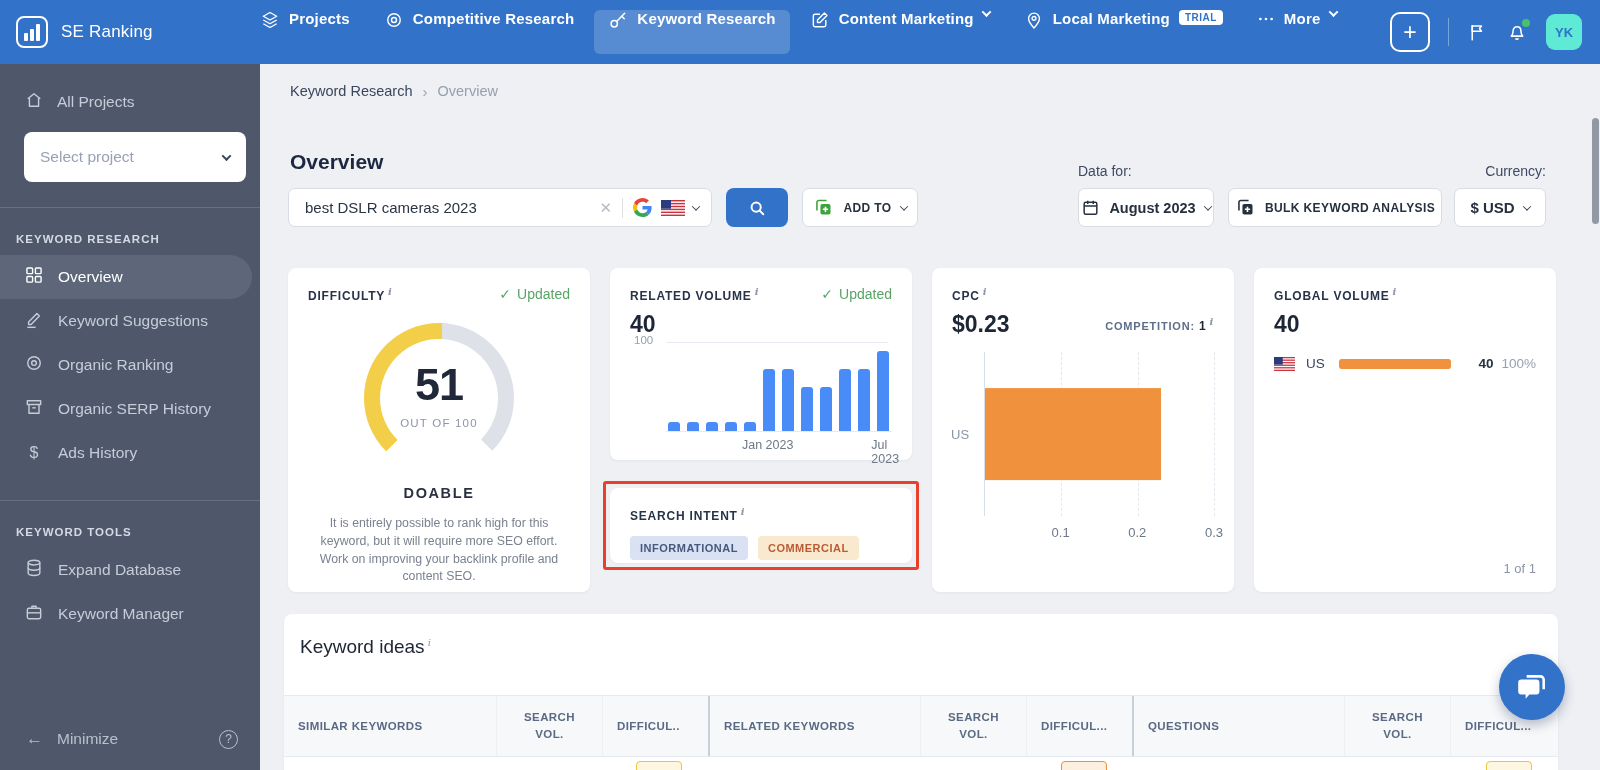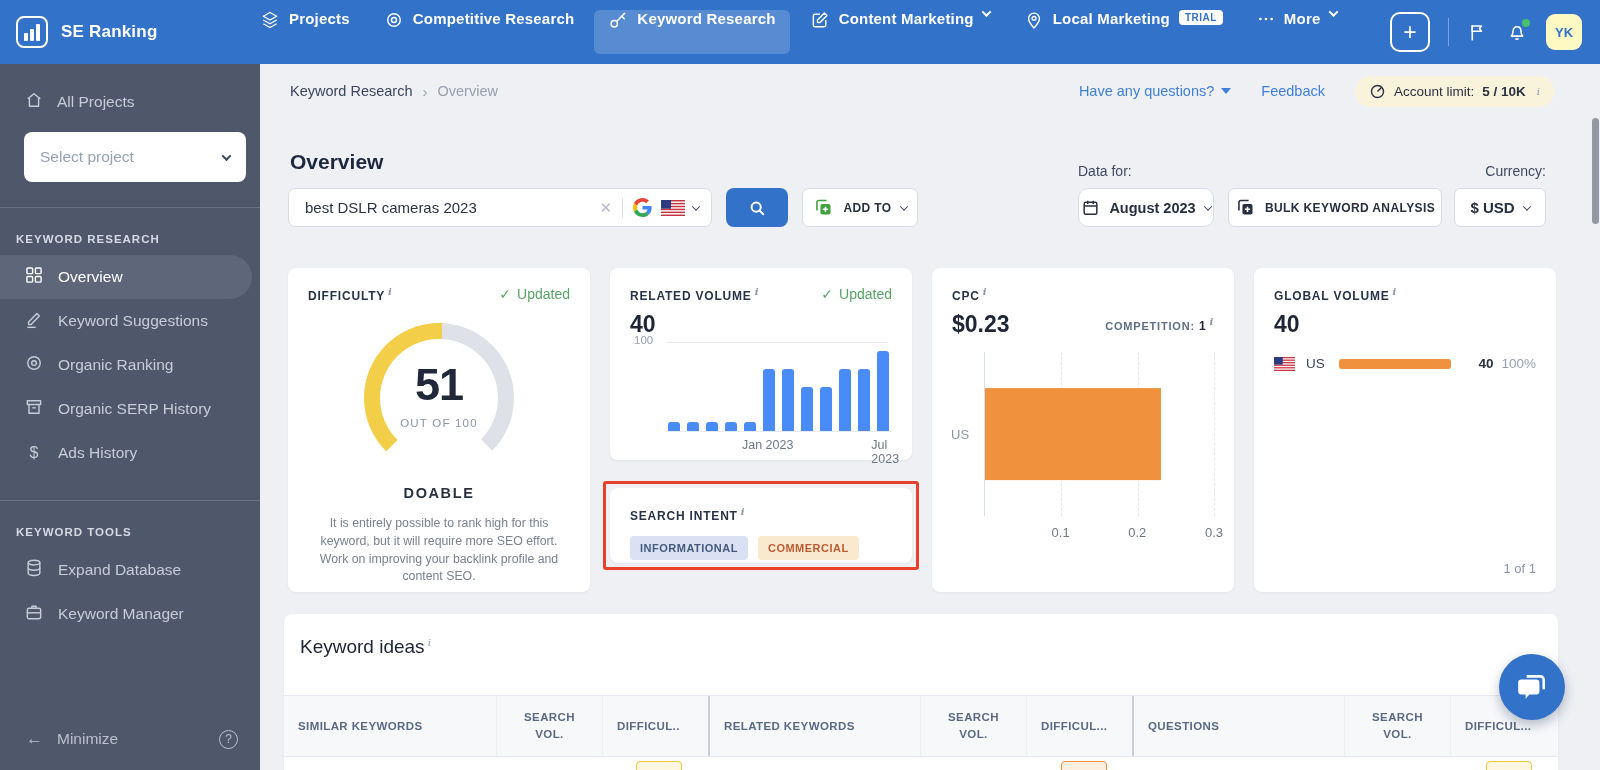--- a/index.html
+++ b/index.html
@@ -4,32 +4,32 @@
 <style>
   html,body{margin:0;padding:0;background:#DDE0E6;}
   *{box-sizing:border-box;font-family:"Liberation Sans",sans-serif;}
   #app{position:relative;width:1600px;height:770px;overflow:hidden;background:#EEF0F4;}
 
   
   .topnav{position:absolute;left:0;top:0;width:1600px;height:64px;background:#3272C8;display:flex;align-items:center;color:#fff;}
   .brand{display:flex;align-items:center;gap:13px;padding-left:16px;width:246px;}
   .logo{width:32px;height:32px;border:2px solid #fff;border-radius:8px;display:flex;align-items:flex-end;justify-content:center;gap:2px;padding-bottom:5px;}
   .logo i{display:block;width:4px;background:#fff;border-radius:1px;}
-  .brand-name{font-size:17px;font-weight:bold;letter-spacing:.2px;}
+  .brand-name{font-size:17px;font-weight:normal;letter-spacing:.2px;}
   .nav{display:flex;align-items:center;gap:6px;}
   .nav-item{display:flex;align-items:flex-start;gap:9px;height:44px;padding:0 14px;border-radius:6px;font-size:15px;font-weight:bold;letter-spacing:.2px;cursor:pointer;white-space:nowrap;}
   .nav-item.active{background:rgba(255,255,255,.18);}
   .nav-item svg{flex:none;}
   .badge-trial{background:#fff;color:#3272C8;font-size:10px;font-weight:bold;padding:2px 6px;border-radius:4px;letter-spacing:.5px;}
   .tn-right{margin-left:auto;display:flex;align-items:center;gap:18px;padding-right:18px;}
   .plus-btn{width:40px;height:40px;border:2px solid #fff;border-radius:10px;display:flex;align-items:center;justify-content:center;font-size:23px;font-weight:normal;line-height:1;cursor:pointer;}
   .tn-divider{width:1px;height:28px;background:rgba(255,255,255,.35);}
   .bell-wrap{position:relative;}
   .bell-dot{position:absolute;top:-2px;right:-2px;width:8px;height:8px;border-radius:50%;background:#46C26B;}
-  .avatar{width:36px;height:36px;background:#fef9c3;border-radius:9px;color:#3272C8;font-weight:bold;font-size:13px;display:flex;align-items:center;justify-content:center;cursor:pointer;}
+  .avatar{width:36px;height:36px;background:#5eead4;border-radius:9px;color:#3272C8;font-weight:bold;font-size:13px;display:flex;align-items:center;justify-content:center;cursor:pointer;}
   .cdn{display:inline-block;width:7px;height:7px;border-right:2px solid currentColor;border-bottom:2px solid currentColor;transform:rotate(45deg) translate(-1px,-1px);}
 
   
   .sidebar{position:absolute;left:0;top:64px;width:260px;height:706px;background:#4F586B;color:#C6CCD8;}
   .sb-all{display:flex;align-items:center;gap:13px;margin:26px 0 0 24px;font-size:15.5px;cursor:pointer;}
   .sb-select{margin:18px 14px 0 24px;height:50px;background:#fff;border-radius:8px;display:flex;align-items:center;padding:0 16px;color:#98A1B3;font-size:15.5px;cursor:pointer;}
   .sb-select .cdn{color:#3A4558;margin-left:auto;}
   .sb-divider{height:1px;background:rgba(255,255,255,.15);margin-top:25px;}
   .sb-title{margin:25px 0 10px 16px;font-size:11.5px;font-weight:bold;letter-spacing:1px;color:#D5DAE4;}
   .sb-item{display:flex;align-items:center;gap:14px;height:44px;padding-left:24px;font-size:15.5px;cursor:pointer;}
@@ -57,21 +57,21 @@
   .controls{position:absolute;left:288px;top:188px;height:38px;width:1270px;}
   .search-box{position:absolute;left:0;top:0;width:424px;height:39px;background:#fff;border:1px solid #D8DDE5;border-radius:7px;display:flex;align-items:center;padding:0 12px 0 14px;}
   .search-box input{border:none;outline:none;flex:1;font-size:15px;color:#2B3442;background:transparent;}
   .sb-x{color:#B4BBC7;font-size:15px;margin:0 10px;cursor:pointer;}
   .sb-pipe{width:1px;height:20px;background:#DDE1E8;margin-right:10px;}
   .sb-flag{margin-left:9px;cursor:pointer;display:flex;align-items:center;gap:8px;color:#3A4558;}
   .search-btn{position:absolute;left:438px;top:0;width:62px;height:39px;background:#3272C8;border-radius:8px;display:flex;align-items:center;justify-content:center;cursor:pointer;}
   .btn-white{background:#fff;border:1px solid #D8DDE5;border-radius:7px;height:39px;display:flex;align-items:center;justify-content:center;gap:9px;cursor:pointer;color:#27303F;}
   .addto-btn{position:absolute;left:514px;top:0;width:116px;font-size:12px;font-weight:bold;letter-spacing:.4px;}
   .small-label{position:absolute;top:-25px;font-size:14px;color:#3E4A63;}
-  .date-btn{position:absolute;left:790px;top:0;width:136px;font-size:14.5px;font-weight:bold;border-radius:10px;}
+  .date-btn{position:absolute;left:790px;top:0;width:136px;font-size:14.5px;font-weight:bold;}
   .bulk-btn{position:absolute;left:940px;top:0;width:214px;font-size:12px;font-weight:bold;letter-spacing:.4px;}
   .cur-btn{position:absolute;left:1166px;top:0;width:92px;font-size:15px;font-weight:bold;text-align:center;}
   .controls .cdn{color:#3A4558;width:6px;height:6px;border-width:1.7px;}
 
   
   .cards{position:absolute;left:288px;top:268px;width:1270px;height:324px;}
   .card{position:absolute;background:#fff;border-radius:8px;box-shadow:0 1px 3px rgba(20,30,50,.05);padding:18px 20px;}
   .card-head{display:flex;justify-content:space-between;align-items:flex-start;}
   .card-title{font-size:12px;font-weight:bold;letter-spacing:.8px;color:#273349;}
   .updated{color:#57A464;font-size:14px;display:flex;align-items:center;gap:6px;}
@@ -297,38 +297,20 @@
       <span class="arrow">←</span>
       <span>Minimize</span>
       <span class="q-circle">?</span>
     </div>
   </div>
 
   <div class="crumbbar">
     <span class="crumb1">Keyword Research</span>
     <span class="crumb-sep">›</span>
     <span class="crumb2">Overview</span>
-    <div class="cb-right">
-      <span class="link-blue">
-          <span>Have any questions?</span>
-          <span class="tri"></span>
-        </span>
-      <span class="link-blue">Feedback</span>
-      <span class="limit-pill">
-        <span style="display:flex;">
-            <svg width="17" height="17" viewBox="0 0 24 24" fill="none" stroke="#2A3140" stroke-width="2">
-              <circle cx="12" cy="12" r="8.5"></circle>
-              <path d="M12 12l5.5-5.5"></path>
-            </svg>
-          </span>
-        <span>Account limit:</span>
-        <b>5 / 10K</b>
-        <i class="inf">i</i>
-      </span>
-    </div>
   </div>
 
   <h1 class="page-title">Overview</h1>
 
   <div class="controls">
     <div class="search-box">
       <input type="text" value="best DSLR cameras 2023" style="">
       <span class="sb-x">✕</span>
       <span class="sb-pipe"></span>
       <span style="display:flex;">

